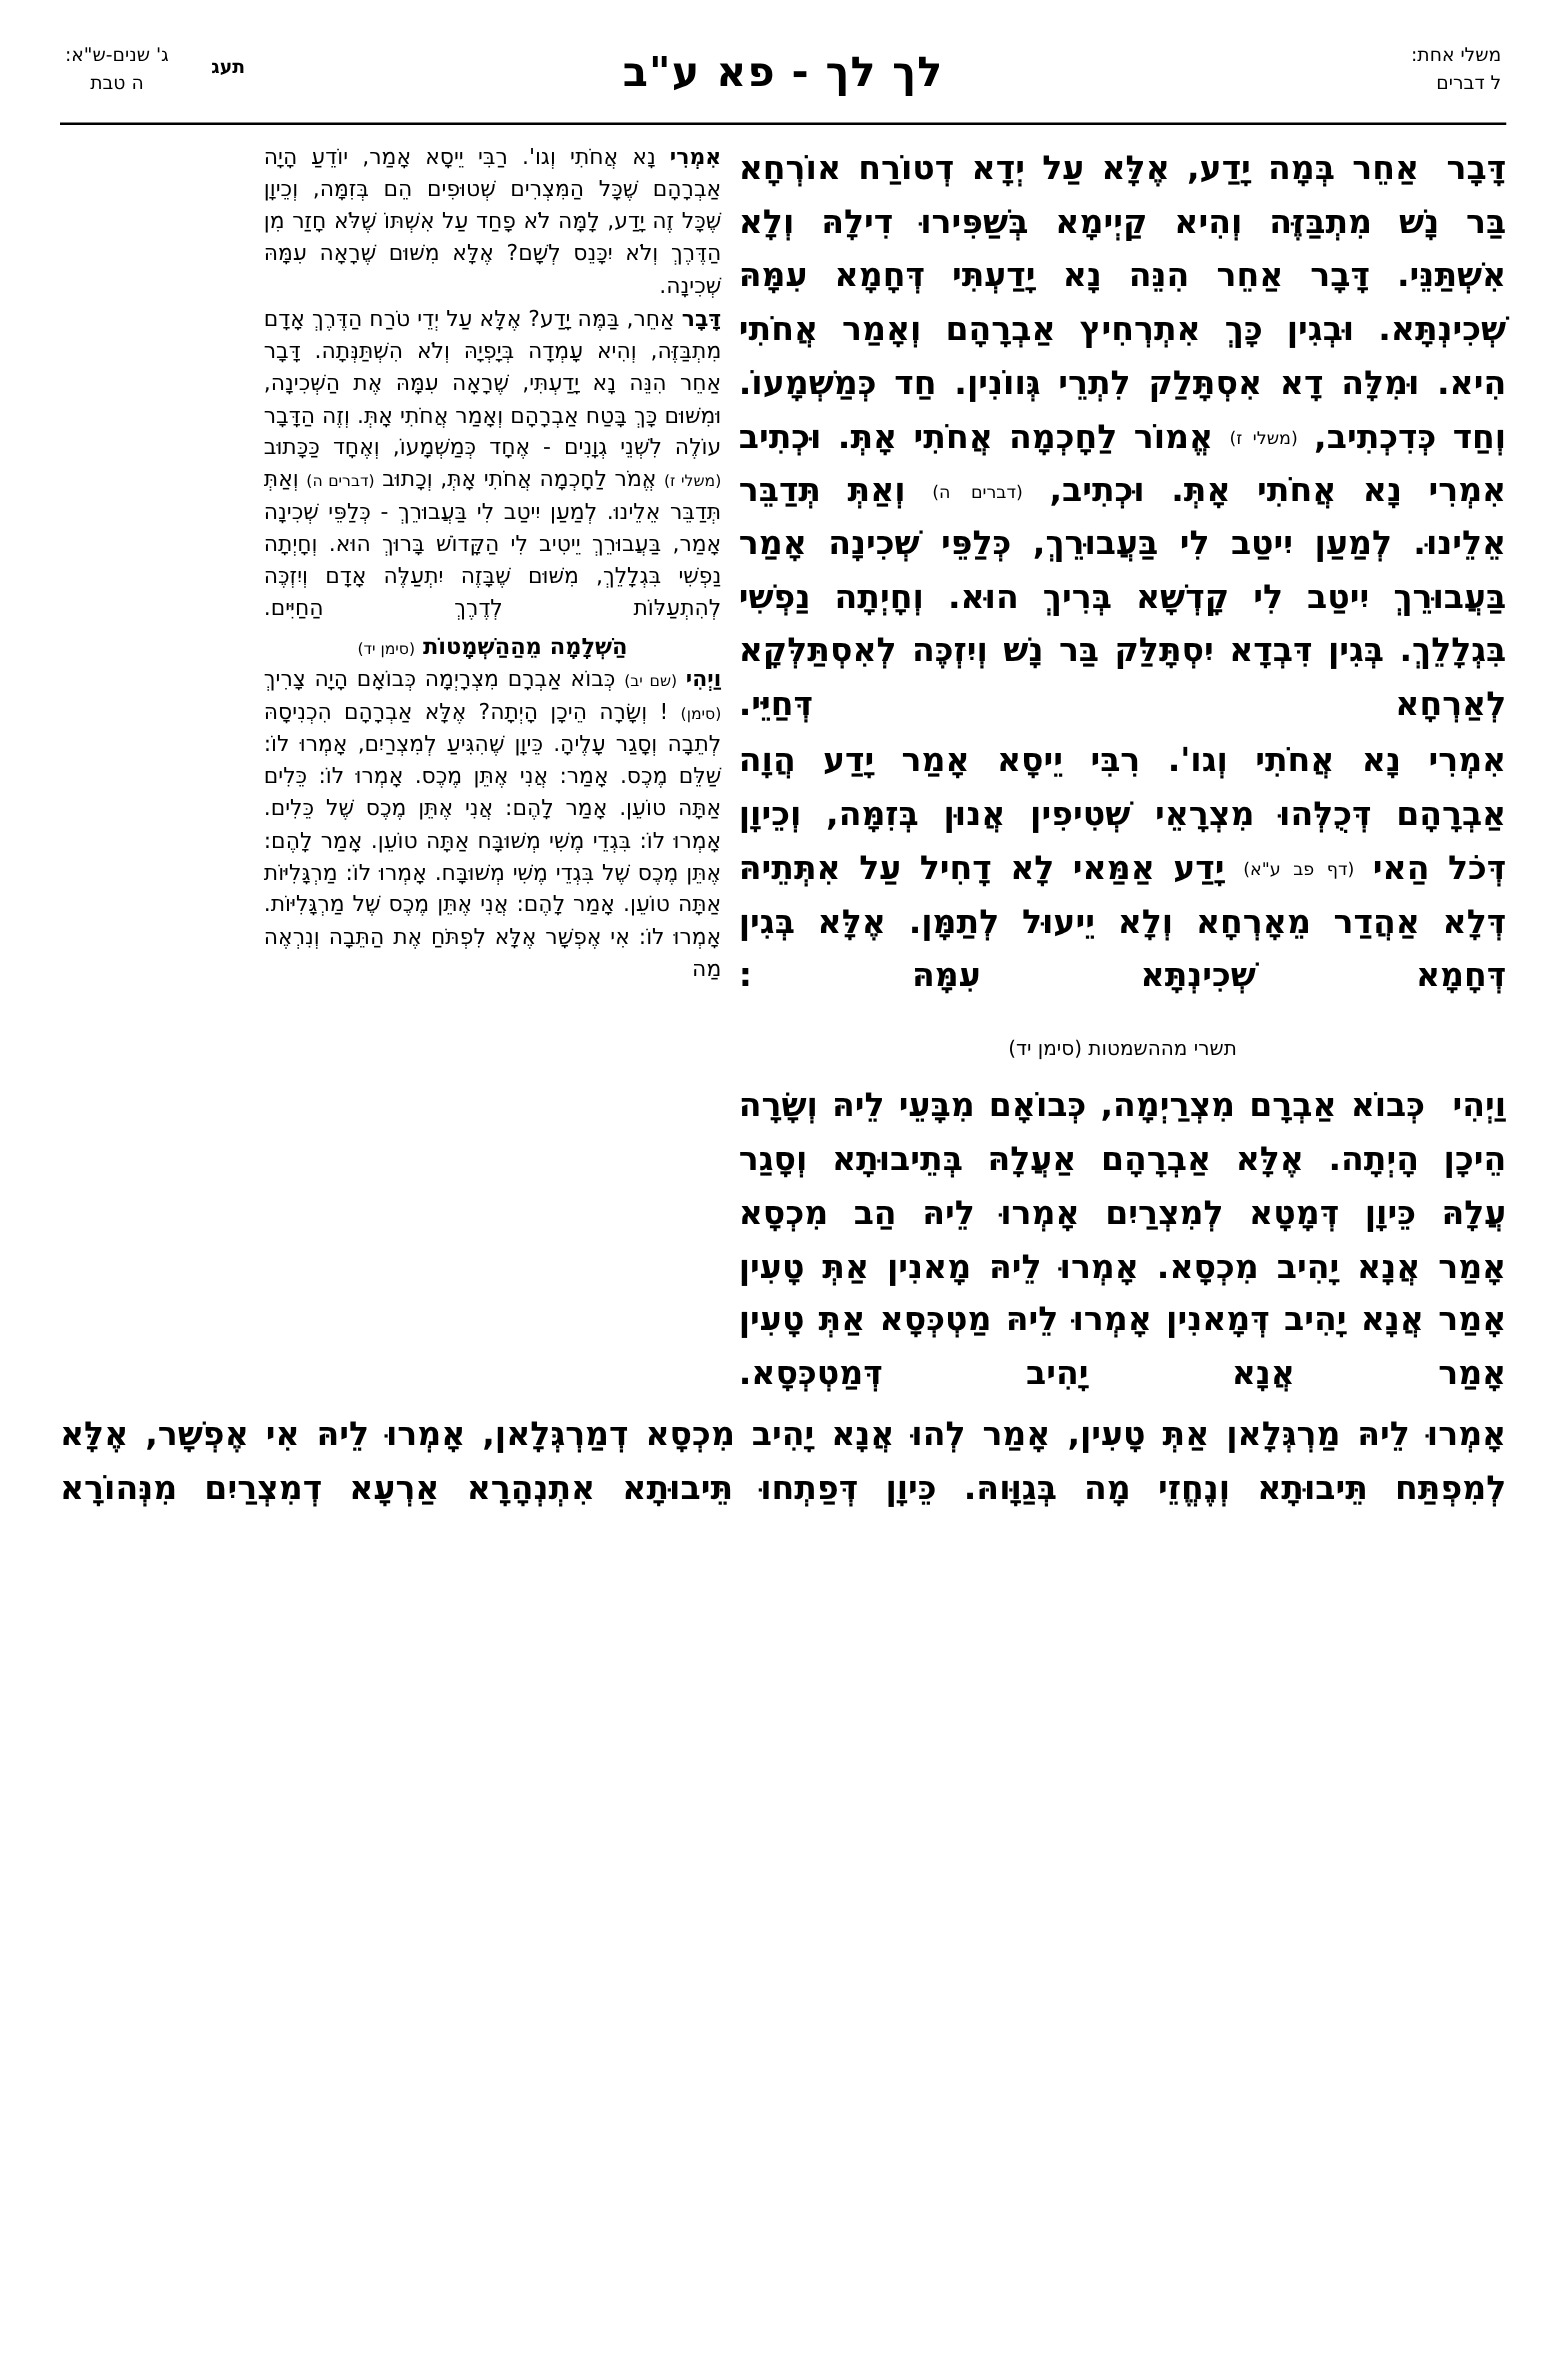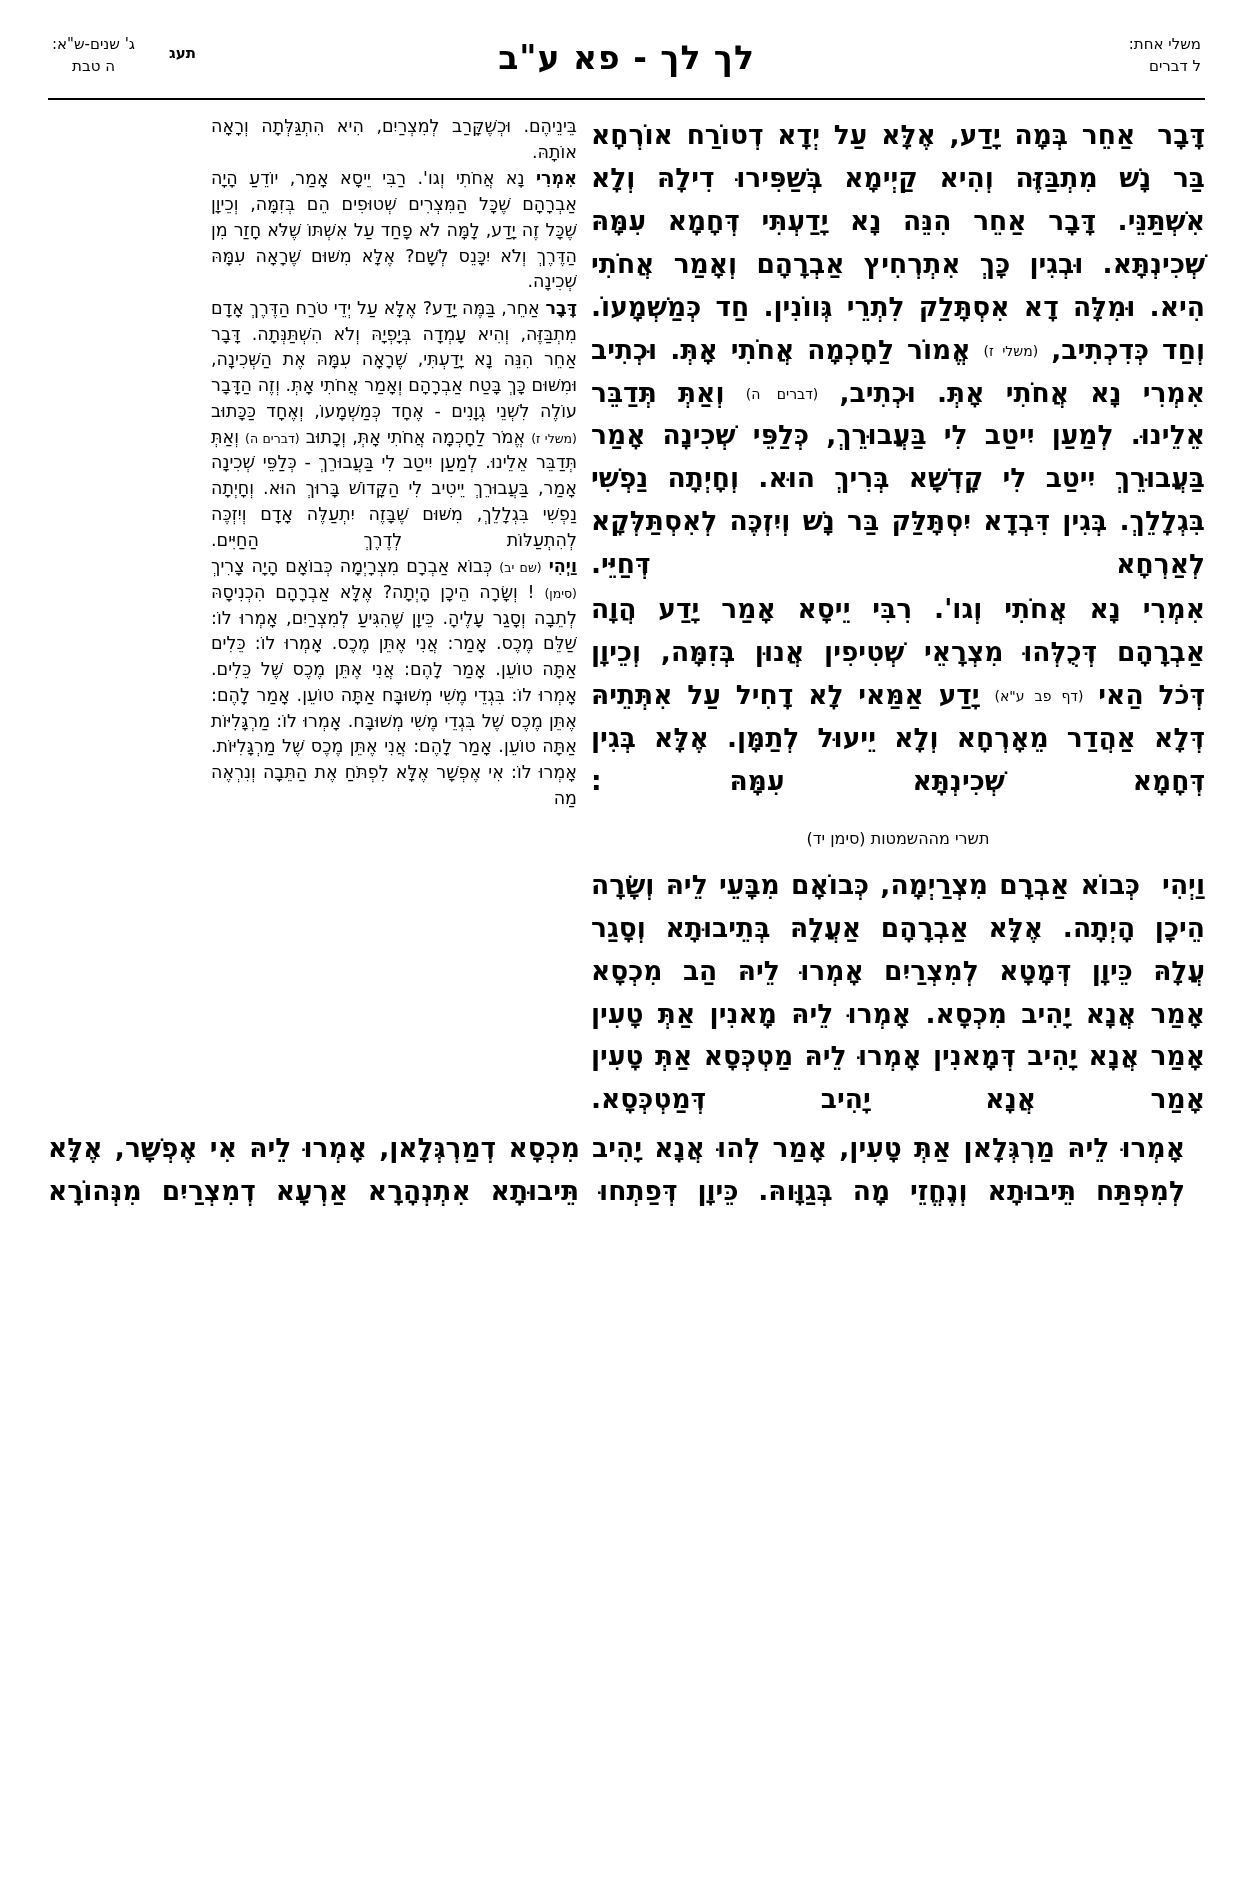--- a/index.html
+++ b/index.html
@@ -143,21 +143,21 @@
   .sec-label {
     text-align: center;
     font-size: 16px;
     font-weight: 400;
     margin: 26px 0 16px 0;
     direction: rtl;
   }
 
   
   .fullwidth {
-    margin: 4px 68px 0 48px;
+    margin: 4px 48px 0 48px;
     direction: rtl;
   }
   .fullwidth .zohar {
     font-size: 26.5px;
     line-height: 1.62;
   }
 </style>
 </head>
 <body>
 
@@ -208,38 +208,39 @@
       <div class="zohar">
         <p>
           <span class="lead">וַיְהִי</span><span class="gap"></span><span>כְּבוֹא אַבְרָם מִצְרַיְמָה, כְּבוֹאָם מִבָּעֵי לֵיהּ וְשָׂרָה הֵיכָן הָיְתָה. אֶלָּא אַבְרָהָם אַעֲלָהּ בְּתֵיבוּתָא וְסָגַר עֲלָהּ כֵּיוָן דְּמָטָא לְמִצְרַיִם אָמְרוּ לֵיהּ הַב מִכְסָא אָמַר אֲנָא יָהִיב מִכְסָא. אָמְרוּ לֵיהּ מָאנִין אַתְּ טָעִין אָמַר אֲנָא יָהִיב דְּמָאנִין אָמְרוּ לֵיהּ מַטְכְּסָא אַתְּ טָעִין אָמַר אֲנָא יָהִיב דְּמַטְכְּסָא.</span>
         </p>
       </div>
     </div>
 
     <div class="col-gloss">
       <div class="gloss">
 
-        <p>
-          <span>בֵּינֵיהֶם. וּכְשֶׁקָּרַב לְמִצְרַיִם, הִיא הִתְגַּלְּתָה וְרָאָה אוֹתָהּ.</span>
-        </p>
 
         <p>
           <b class="dibur">אִמְרִי</b>
           <span>נָא אֲחֹתִי וְגו'. רַבִּי יֵיסָא אָמַר, יוֹדֵעַ הָיָה אַבְרָהָם שֶׁכָּל הַמִּצְרִים שְׁטוּפִים הֵם בְּזִמָּה, וְכֵיוָן שֶׁכָּל זֶה יָדַע, לָמָּה לֹא פָחַד עַל אִשְׁתּוֹ שֶׁלֹּא חָזַר מִן הַדֶּרֶךְ וְלֹא יִכָּנֵס לְשָׁם? אֶלָּא מִשּׁוּם שֶׁרָאָה עִמָּהּ שְׁכִינָה.</span>
         </p>
 
         <p>
           <b class="dibur">דָּבָר</b>
           <span>אַחֵר, בַּמֶּה יָדַע? אֶלָּא עַל יְדֵי טֹרַח הַדֶּרֶךְ אָדָם מִתְבַּזֶּה, וְהִיא עָמְדָה בְּיָפְיָהּ וְלֹא הִשְׁתַּנְּתָה. דָּבָר אַחֵר הִנֵּה נָא יָדַעְתִּי, שֶׁרָאָה עִמָּהּ אֶת הַשְּׁכִינָה, וּמִשּׁוּם כָּךְ בָּטַח אַבְרָהָם וְאָמַר אֲחֹתִי אָתְּ. וְזֶה הַדָּבָר עוֹלֶה לִשְׁנֵי גְוָנִים - אֶחָד כְּמַשְׁמָעוֹ, וְאֶחָד כַּכָּתוּב</span>
           <span class="ref">(משלי ז)</span>
           <span>אֱמֹר לַחָכְמָה אֲחֹתִי אָתְּ, וְכָתוּב</span>
           <span class="ref">(דברים ה)</span>
           <span>וְאַתְּ תְּדַבֵּר אֵלֵינוּ. לְמַעַן יִיטַב לִי בַּעֲבוּרֵךְ - כְּלַפֵּי שְׁכִינָה אָמַר, בַּעֲבוּרֵךְ יֵיטִיב לִי הַקָּדוֹשׁ בָּרוּךְ הוּא. וְחָיְתָה נַפְשִׁי בִּגְלָלֵךְ, מִשּׁוּם שֶׁבָּזֶה יִתְעַלֶּה אָדָם וְיִזְכֶּה לְהִתְעַלּוֹת לְדֶרֶךְ הַחַיִּים.</span>
         </p>
 
+        <p class="sec-head">
+          <span>הַשְׁלָמָה מֵהַהַשְׁמָטוֹת</span>
+          <span class="ref">(סימן יד)</span>
+        </p>
 
         <p>
           <b class="dibur">וַיְהִי</b>
           <span class="ref">(שם יב)</span>
           <span>כְּבוֹא אַבְרָם מִצְרָיְמָה</span>
           <span>כְּבוֹאָם הָיָה צָרִיךְ</span>
           <span class="ref">(סימן)</span>
           <span>! וְשָׂרָה הֵיכָן הָיְתָה? אֶלָּא אַבְרָהָם הִכְנִיסָהּ לְתֵבָה וְסָגַר עָלֶיהָ. כֵּיוָן שֶׁהִגִּיעַ לְמִצְרַיִם, אָמְרוּ לוֹ: שַׁלֵּם מֶכֶס. אָמַר: אֲנִי אֶתֵּן מֶכֶס. אָמְרוּ לוֹ: כֵּלִים אַתָּה טוֹעֵן. אָמַר לָהֶם: אֲנִי אֶתֵּן מֶכֶס שֶׁל כֵּלִים. אָמְרוּ לוֹ: בִּגְדֵי מֶשִׁי מְשׁוּבָּח אַתָּה טוֹעֵן. אָמַר לָהֶם: אֶתֵּן מֶכֶס שֶׁל בִּגְדֵי מֶשִׁי מְשׁוּבָּח. אָמְרוּ לוֹ: מַרְגָּלִיּוֹת אַתָּה טוֹעֵן. אָמַר לָהֶם: אֲנִי אֶתֵּן מֶכֶס שֶׁל מַרְגָּלִיּוֹת. אָמְרוּ לוֹ: אִי אֶפְשָׁר אֶלָּא לִפְתֹּחַ אֶת הַתֵּבָה וְנִרְאֶה מַה</span>
         </p>
       </div>

